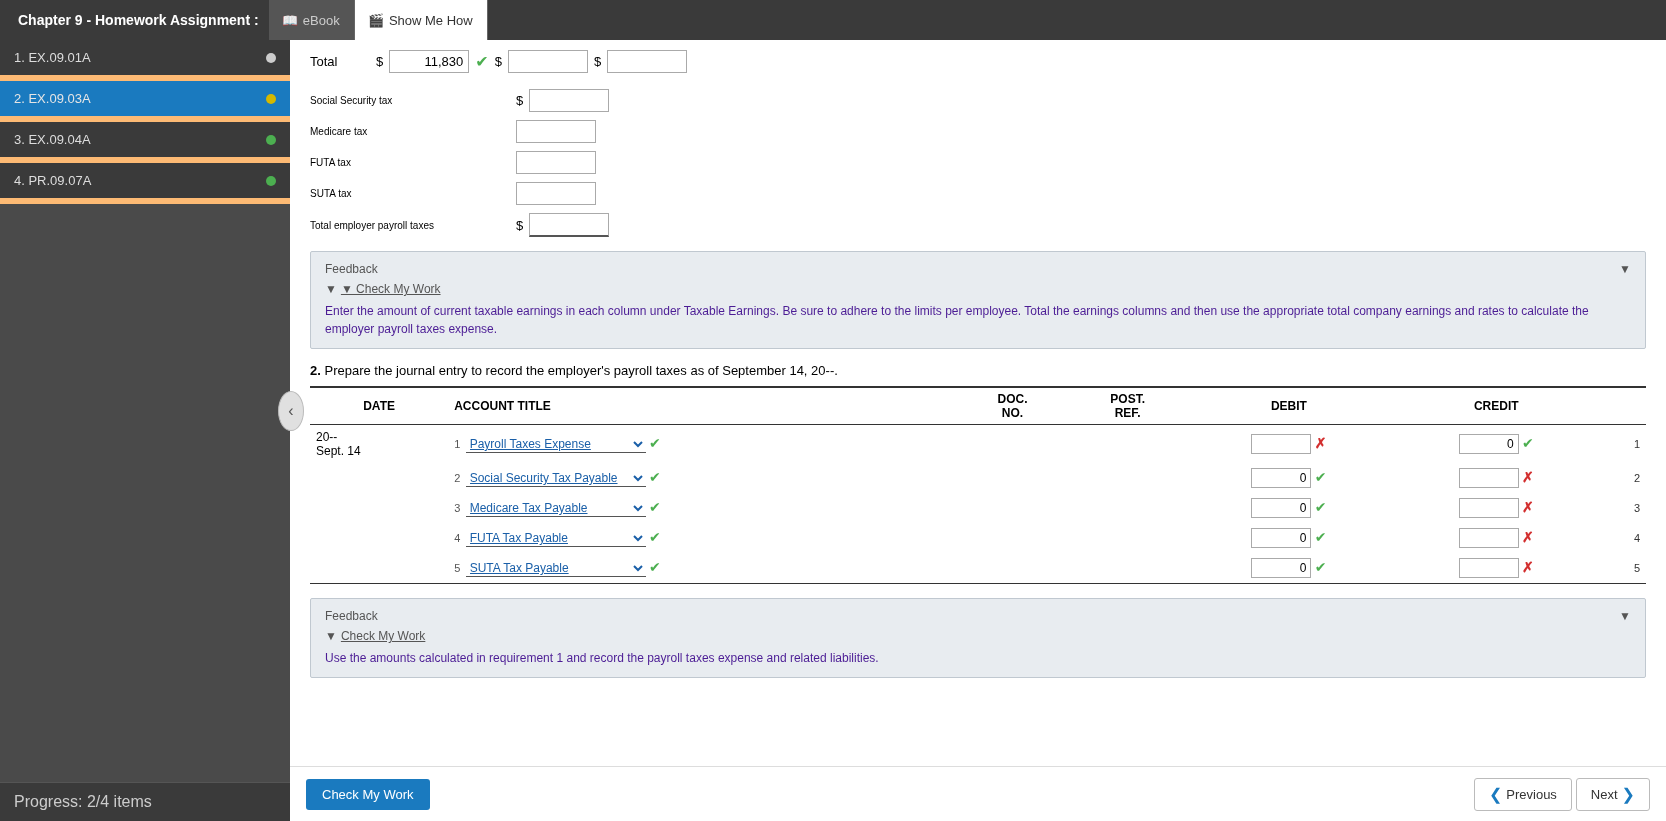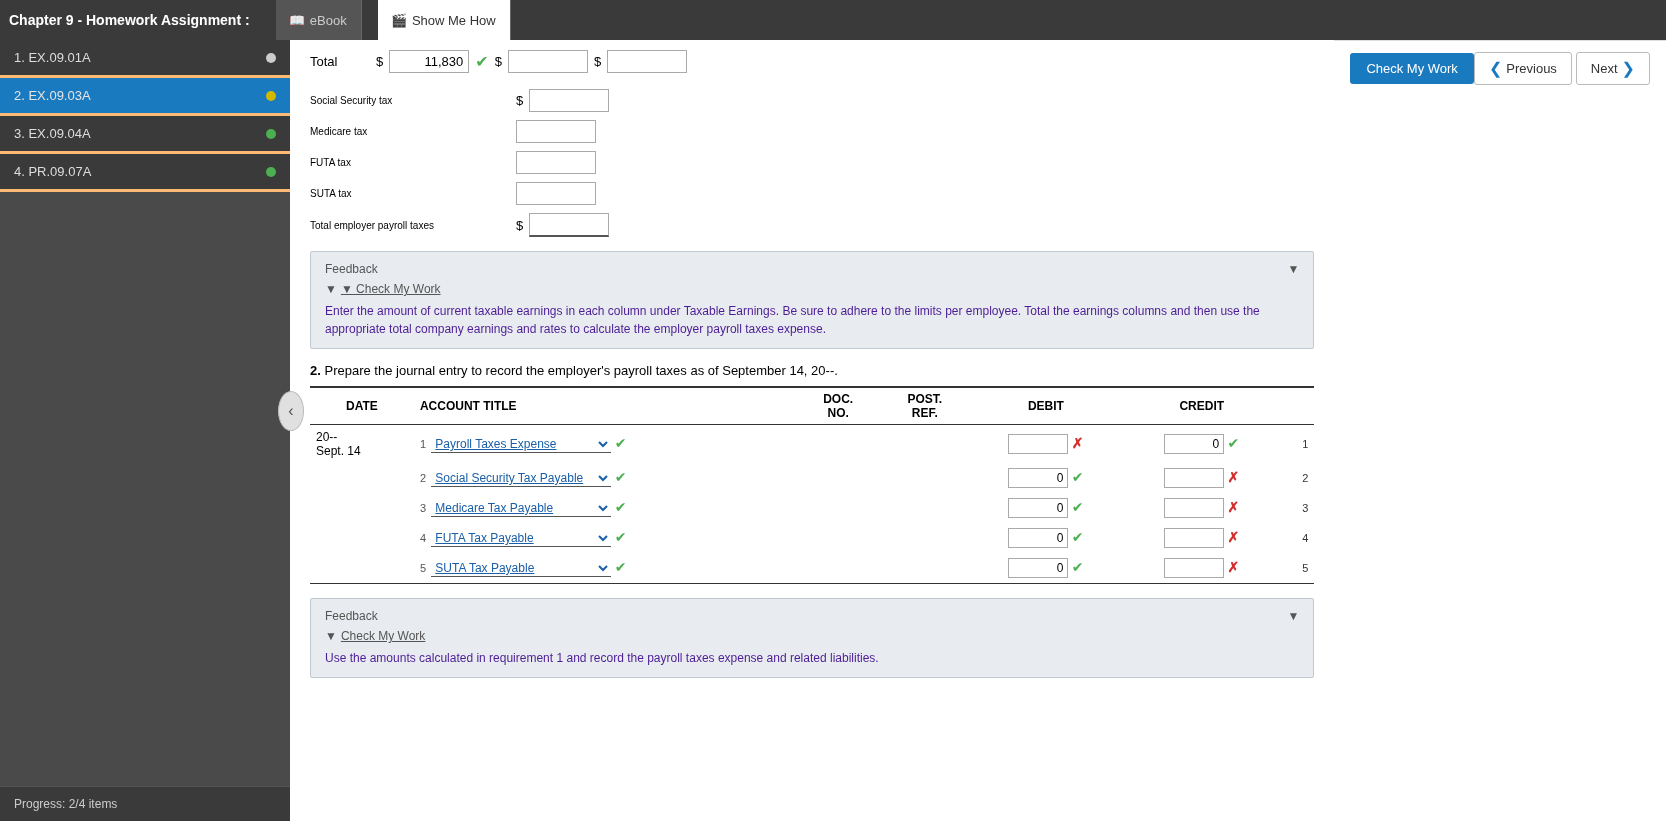--- a/index.html
+++ b/index.html
@@ -5,22 +5,22 @@
     * { box-sizing: border-box; margin: 0; padding: 0; }
     body { font-family: Arial, sans-serif; font-size: 13px; background: #fff; overflow: hidden; }
 
     
     .top-bar {
       display: flex;
       align-items: center;
       background: #3a3a3a;
       height: 40px;
       color: #fff;
-      padding: 0 9px;
-      gap: 16px;
+      padding: 0 18px;
+      gap: 0;
     }
     .top-bar-title {
       font-size: 14px;
       font-weight: bold;
       color: #fff;
       padding: 0 10px 0 0;
       white-space: nowrap;
     }
     .top-bar-tab {
       background: #555;
@@ -53,42 +53,42 @@
       display: flex;
       flex-direction: column;
     }
     .sidebar-item {
       padding: 10px 14px;
       color: #ddd;
       cursor: pointer;
       display: flex;
       align-items: center;
       justify-content: space-between;
-      border-bottom: 3px solid #fdba74;
+      border-bottom: 6px solid #fdba74;
       font-size: 13px;
     }
     .sidebar-item.active {
       background: #1a7abf;
       color: #e5e5e5;
     }
     .sidebar-item.dark { background: #3a3a3a; }
     .dot {
       width: 10px;
       height: 10px;
       border-radius: 50%;
       background: #ccc;
       display: inline-block;
     }
     .dot.yellow { background: #d4b800; }
     .dot.green { background: #4caf50; }
     .sidebar-footer {
       margin-top: auto;
       padding: 10px 14px;
       color: #ccc;
-      font-size: 12px;
+      font-size: 16px;
       background: #3a3a3a;
       border-top: 1px solid #555;
     }
 
     
     .collapse-btn {
       position: absolute;
       left: 278px;
       top: 50%;
       transform: translateY(-50%);
@@ -317,21 +317,21 @@
       </div>
       <div class="sidebar-footer">
         <span>Progress: 2/4 items</span>
       </div>
     </div>
 
     <div class="collapse-btn" style="top: calc(50% - 20px); left: 278px;">
       <span>‹</span>
     </div>
 
-    <div style="flex:1; display:flex; flex-direction:row; overflow:hidden;">
+    <div style="flex:1; display:flex; flex-direction:column; overflow:hidden;">
       <div class="main-content">
 
         <div class="total-row">
           <span class="total-label">Total</span>
           <span class="dollar-prefix">$</span>
           <input class="total-input" type="text" value="11,830" style="">
           <span class="check-green">✔</span>
           <span class="dollar-prefix">$</span>
           <input class="total-input" type="text" value="" style="">
           <span class="dollar-prefix">$</span>

